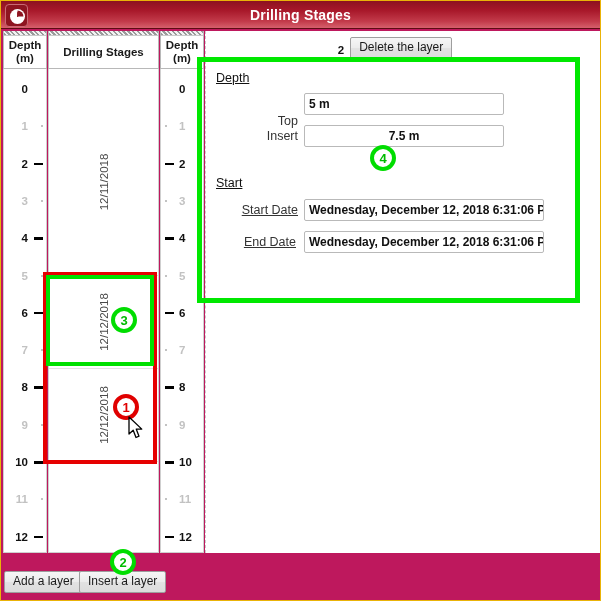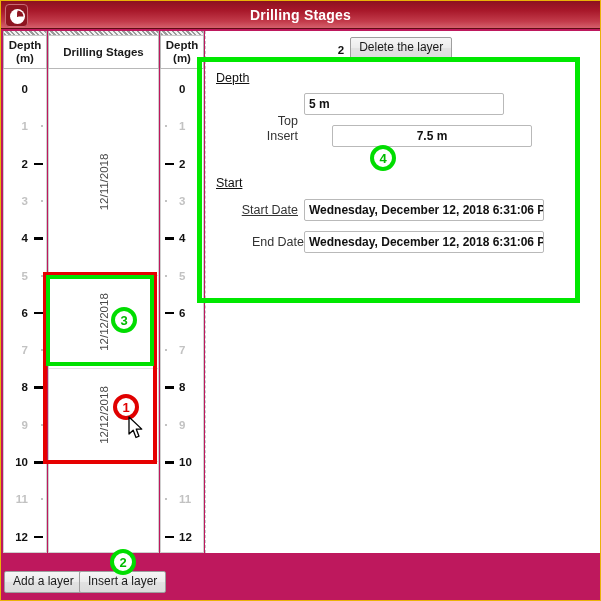--- a/index.html
+++ b/index.html
@@ -162,21 +162,21 @@
   .field-box {
     position: absolute; height: 22px;
     background: #ffffff;
     border: 1px solid #b9b9b9;
     border-radius: 2px;
     font-size: 12px; font-weight: bold; color: #111111;
     line-height: 20px;
     overflow: hidden; white-space: nowrap;
     padding: 0 4px;
   }
-  .field-box.center { text-align: center; margin-left: 28px; }
+  .field-box.center { text-align: center; }
 
   
   .bottom-btn { position: absolute; top: 570px; }
   #btn-add-layer    { left: 3px; }
   #btn-insert-layer { left: 78px; }
 
   
   .anno-rect { position: absolute; pointer-events: none; }
   #anno-red-rect   { left: 42px;  top: 271px; width: 114px; height: 192px;
                      border: 4px solid #e60000; }
@@ -372,21 +372,21 @@
       <div class="field-box" style="left:92px; top:30px; width:200px;">5 m</div>
 
       <div class="field-label" style="left:10px; top:64px; width:76px;">Insert</div>
       <div class="field-box center" style="left:92px; top:62px; width:200px;">7.5 m</div>
 
       <div class="section-title" style="left:4px; top:113px;">Start</div>
 
       <div class="field-label" style="left:10px; top:138px; width:76px;text-decoration:underline;">Start Date</div>
       <div class="field-box" style="left:92px; top:136px; width:240px;">Wednesday, December 12, 2018 6:31:06 PM</div>
 
-      <div class="field-label" style="left:16px; top:170px; width:76px;">End Date</div>
+      <div class="field-label" style="left:8px; top:170px; width:76px;text-decoration:underline;">End Date</div>
       <div class="field-box" style="left:92px; top:168px; width:240px;">Wednesday, December 12, 2018 6:31:06 PM</div>
     </div>
   </div>
 
   <button class="btn bottom-btn" id="btn-add-layer">Add a layer</button>
   <button class="btn bottom-btn" id="btn-insert-layer">Insert a layer</button>
 
   <div class="anno-rect" id="anno-red-rect"></div>
   <div class="anno-rect" id="anno-green-rect"></div>
   <div class="anno-rect" id="anno-green-panel"></div>

